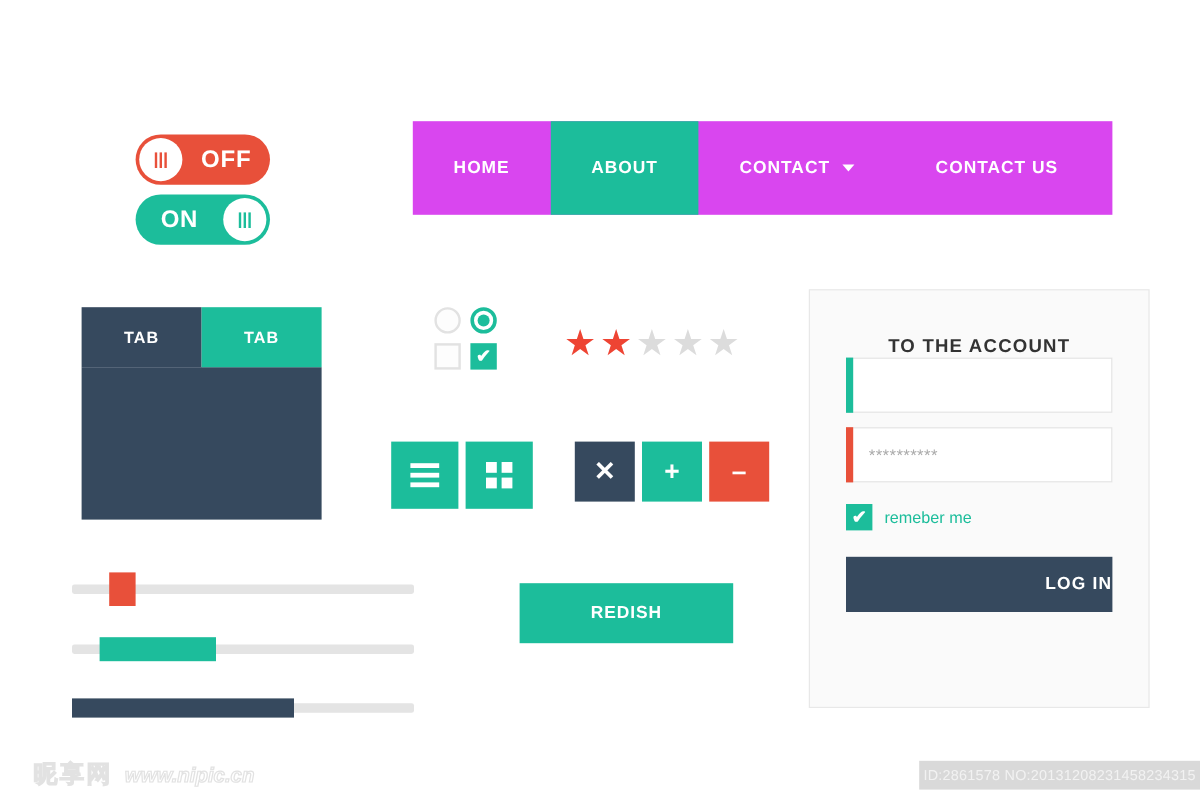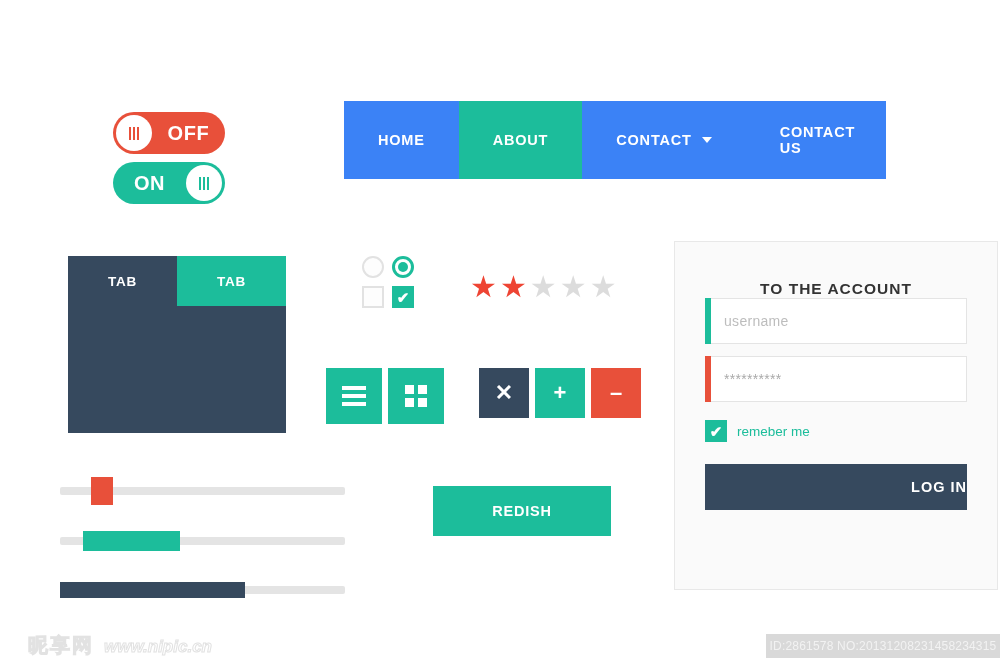--- a/index.html
+++ b/index.html
@@ -70,23 +70,23 @@
     text-align: center;
   }
   .toggle-off .toggle-label { order: 1; }
   .toggle-on  .toggle-label { order: 1; }
 
   
   .navbar {
     position: absolute;
     left: 344px;
     top: 101px;
-    width: 542px;
+    width: 583px;
     height: 78px;
-    background: #3b82f6;
+    background: #d946ef;
     display: flex;
     align-items: stretch;
   }
   .nav-item {
     display: flex;
     align-items: center;
     justify-content: center;
     gap: 10px;
     color: #ffffff;
     font-size: 14.5px;
@@ -102,21 +102,21 @@
     border-right: 5px solid transparent;
     border-top: 6px solid #ffffff;
     display: inline-block;
   }
 
   
   .tabs-wrap {
     position: absolute;
     left: 68px;
     top: 256px;
-    width: 218px;
+    width: 200px;
     border-radius: 31px;
   }
   .tabs-row {
     display: flex;
     height: 50px;
   }
   .tab {
     flex: 1 1 0;
     display: flex;
     align-items: center;
@@ -253,21 +253,21 @@
     cursor: pointer;
   }
   .btn-teal { top: 486px; background: #1cbd9b; }
   .btn-red  { top: 546px; background: #e8503a; }
 
   
   .login-panel {
     position: absolute;
     left: 674px;
     top: 241px;
-    width: 324px;
+    width: 284px;
     height: 349px;
     background: #fafafa;
     border: 1px solid #e8e8e8;
     box-sizing: border-box;
   }
   .login-title {
     text-align: center;
     color: #333333;
     font-size: 15.5px;
     font-weight: bold;
@@ -468,21 +468,20 @@
 
   <div class="colorbtn btn-teal">
     <span>REDISH</span>
   </div>
 
   <div class="login-panel">
     <div class="login-title">TO THE ACCOUNT</div>
 
     <div class="field">
       <span class="field-accent accent-teal"></span>
-      <input type="text" placeholder="username" style="">
     </div>
 
     <div class="field">
       <span class="field-accent accent-red"></span>
       <input type="text" value="**********" style="">
     </div>
 
     <div class="remember-row">
       <div class="cbox on">
         <span class="tick">✔</span>

